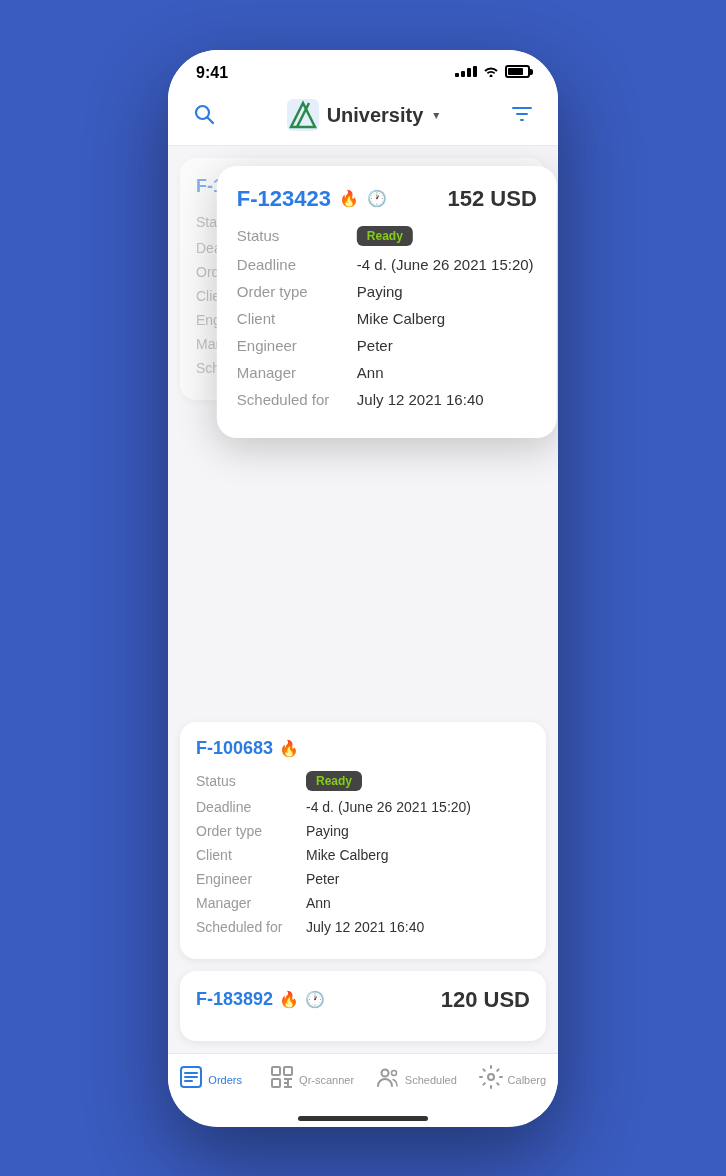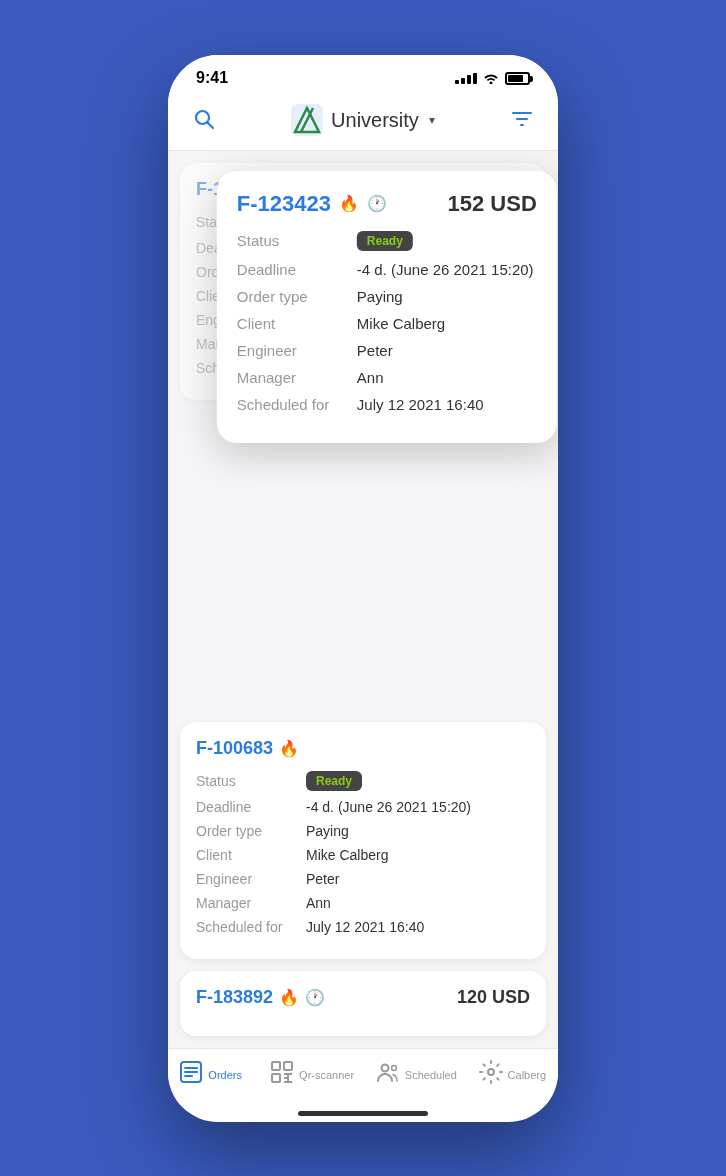--- a/index.html
+++ b/index.html
@@ -19,21 +19,21 @@
       border-radius: 50px;
       overflow: hidden;
       box-shadow: 0 30px 80px rgba(0,0,0,0.4);
       position: relative;
       display: flex;
       flex-direction: column;
     }
     .status-bar {
       display: flex;
       justify-content: space-between;
-      align-items: flex-end;
+      align-items: flex-start;
       padding: 14px 28px 8px;
       background: #fff;
     }
     .status-time {
       font-size: 16px;
       font-weight: 700;
       color: #000;
     }
     .status-icons {
       display: flex;
@@ -102,21 +102,21 @@
       background: none;
       border: none;
       cursor: pointer;
     }
     .brand-logo {
       width: 32px;
       height: 32px;
     }
     .brand-name {
       font-size: 20px;
-      font-weight: 400;
+      font-weight: 700;
       color: #333;
     }
     .chevron-down {
       color: #555;
       font-size: 12px;
       margin-left: 2px;
     }
     .nav-filter-btn {
       background: none;
       border: none;
@@ -158,21 +158,21 @@
     }
     .card-id {
       font-size: 18px;
       font-weight: 700;
       color: #2a7be4;
       display: flex;
       align-items: center;
       gap: 6px;
     }
     .card-amount {
-      font-size: 18px;
+      font-size: 22px;
       font-weight: 700;
       color: #333;
     }
     .card-row {
       display: flex;
       align-items: center;
       margin-bottom: 8px;
     }
     .card-label {
       font-size: 14px;

